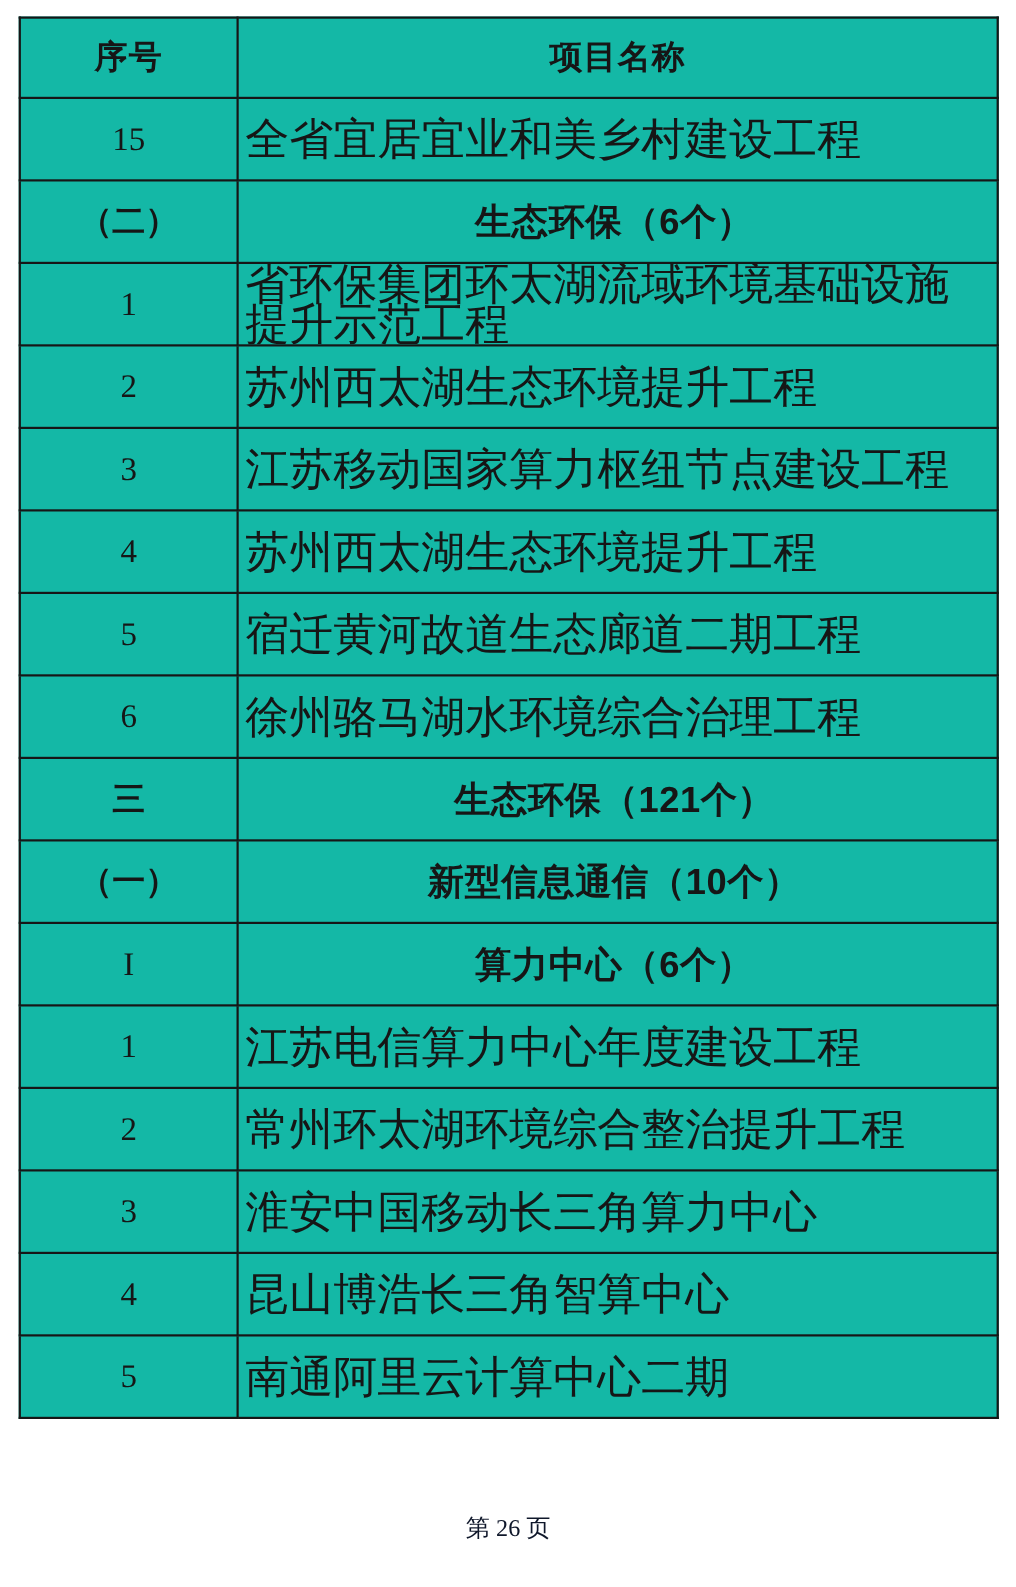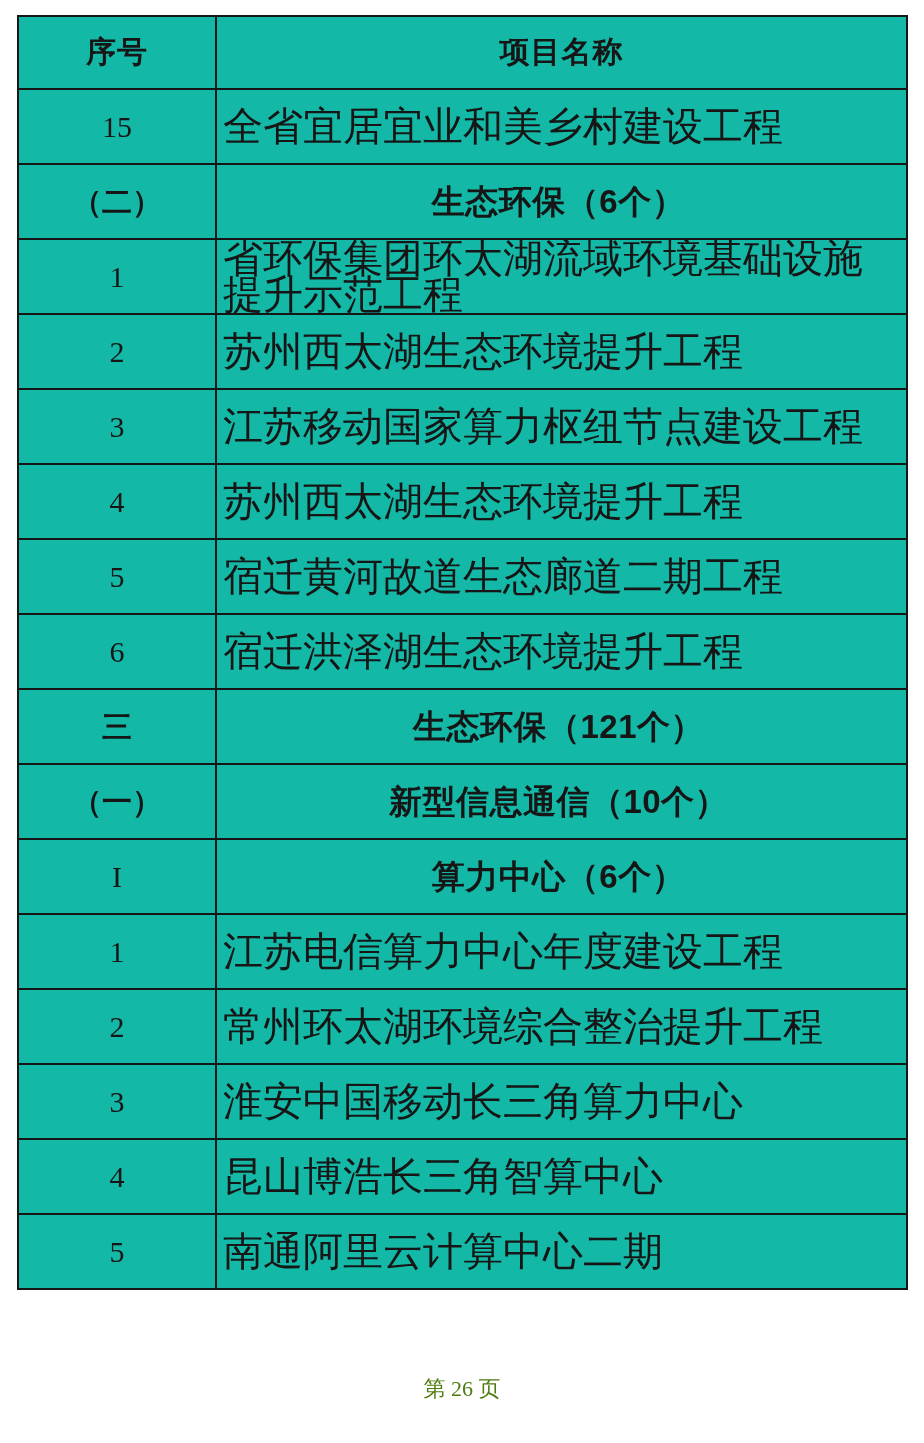--- a/index.html
+++ b/index.html
@@ -65,21 +65,21 @@
     font-weight: 700;
     font-size: 30px;
   }
   .page-footer {
     position: absolute;
     left: 0; right: 0;
     top: 1374px;
     text-align: center;
     font-family: "Liberation Serif", "DejaVu Serif", serif;
     font-size: 22px;
-    color: #4d7c0f;
+    color: #0f172a;
   }
 </style>
 </head>
 <body>
 
 <div class="page">
 
   <table class="project-table">
     <colgroup>
       <col class="col-no">
@@ -115,21 +115,21 @@
         <tr>
           <td class="cell-no">4</td>
           <td class="cell-name">苏州西太湖生态环境提升工程</td>
         </tr>
         <tr>
           <td class="cell-no">5</td>
           <td class="cell-name">宿迁黄河故道生态廊道二期工程</td>
         </tr>
         <tr>
           <td class="cell-no">6</td>
-          <td class="cell-name">宿迁洪泽湖生态环境提升工程</td>
+          <td class="cell-name">徐州骆马湖水环境综合治理工程</td>
         </tr>
         <tr class="section">
           <td class="cell-no bold-no">三</td>
           <td class="cell-name">生态环保（121个）</td>
         </tr>
         <tr class="section">
           <td class="cell-no bold-no">（一）</td>
           <td class="cell-name">新型信息通信（10个）</td>
         </tr>
         <tr class="section">

